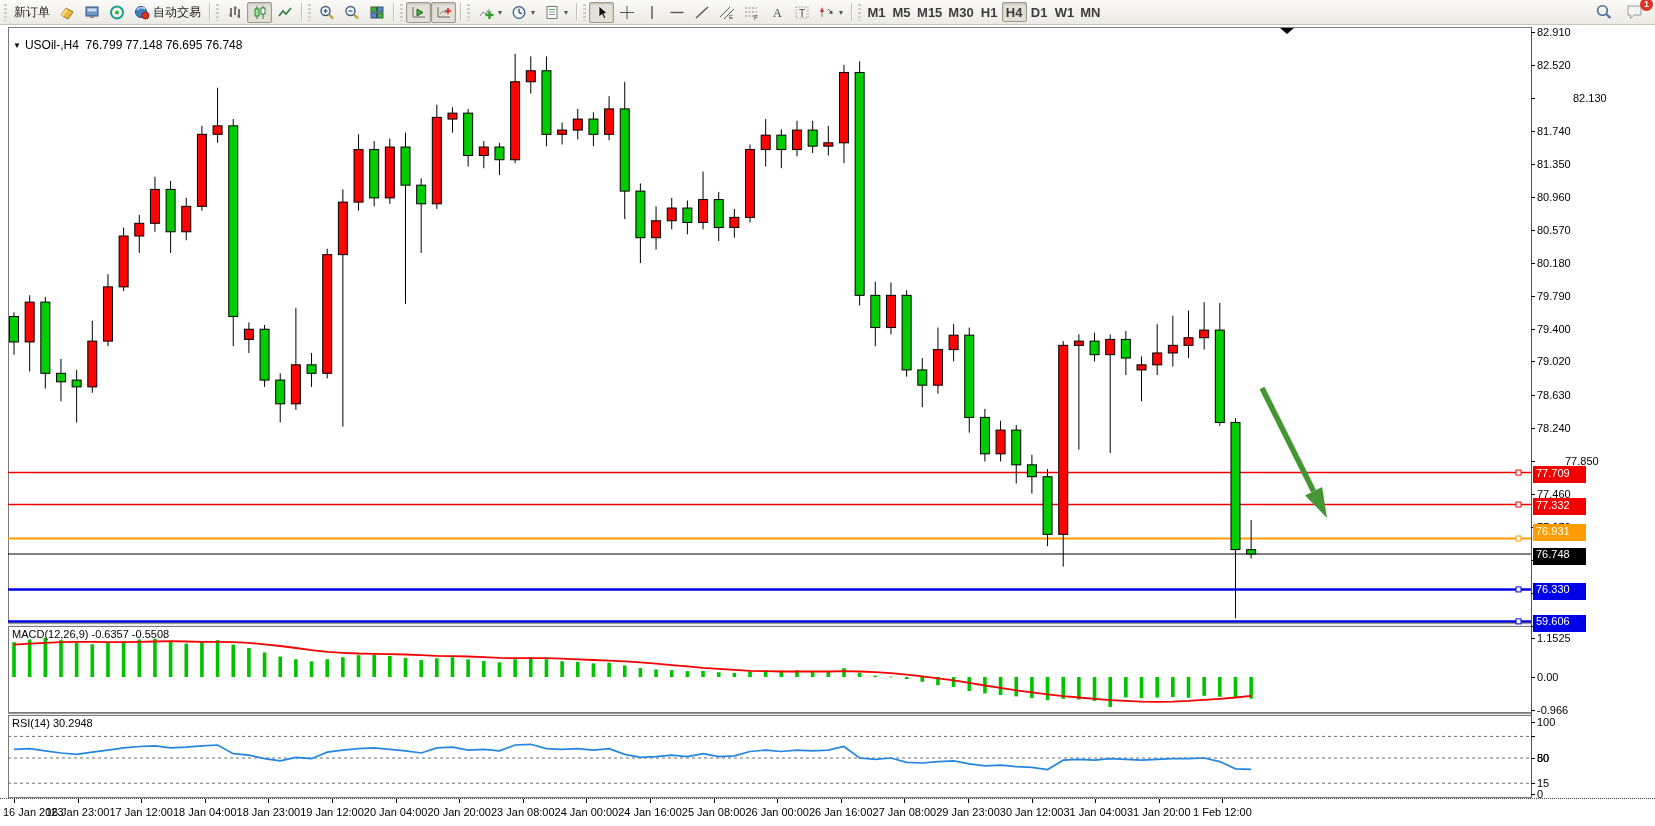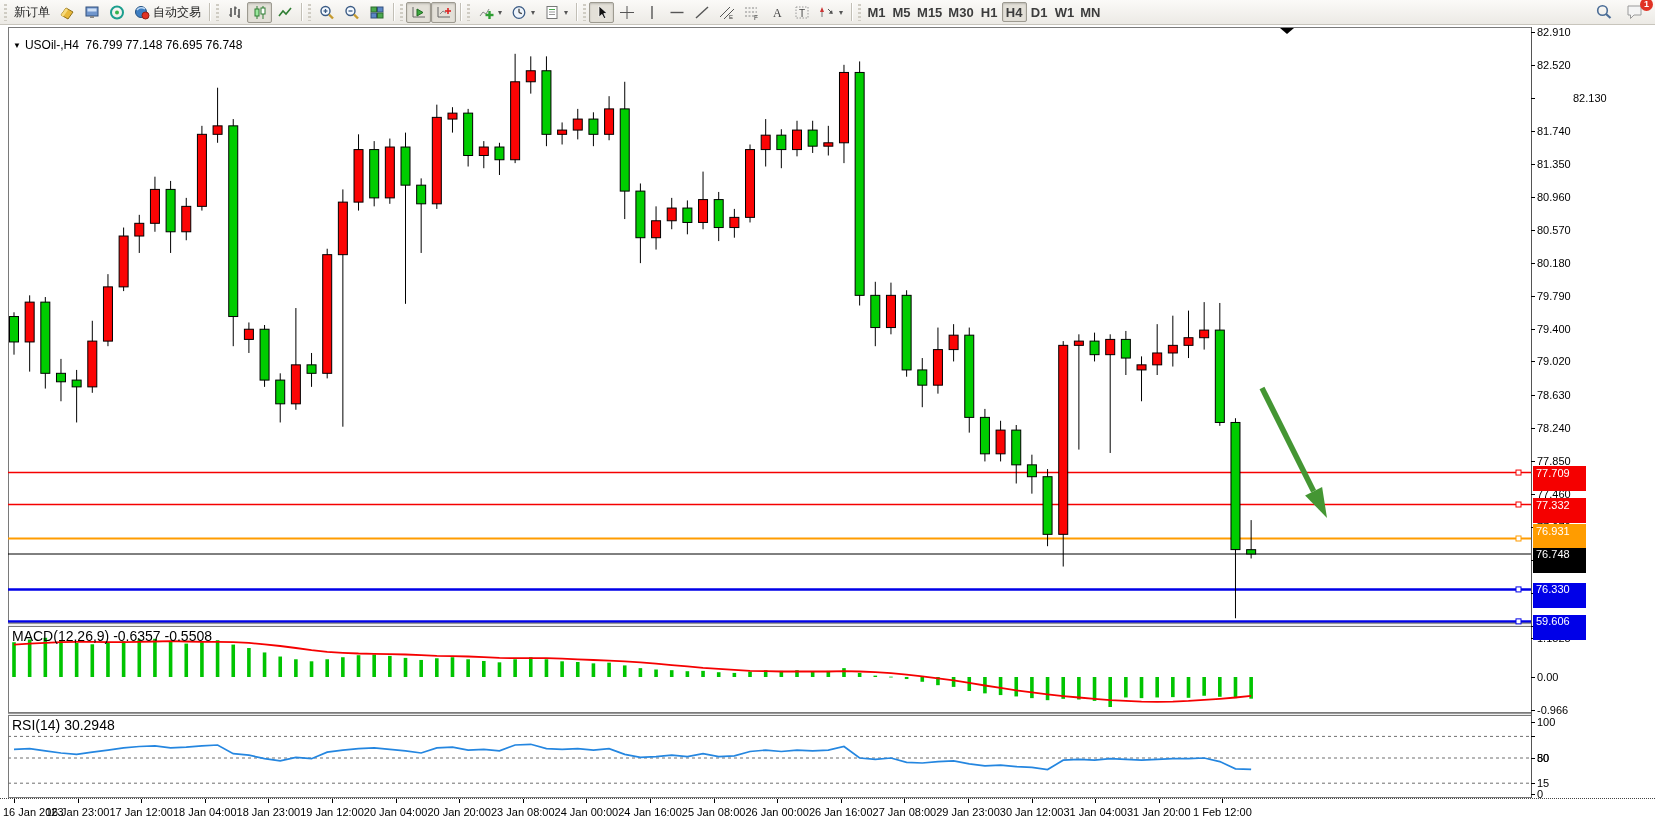--- a/index.html
+++ b/index.html
@@ -25,27 +25,27 @@
     width:13px;height:13px;font-size:9px;font-weight:bold;display:flex;align-items:center;justify-content:center;}
   .icon16{width:17px;height:16px;display:inline-flex;align-items:center;justify-content:center;font-size:12px;}
   
   #chart{position:absolute;left:0;top:25px;width:1655px;height:801px;background:#fff;}
   .panel-border{position:absolute;box-sizing:border-box;border:1px solid #7a7a7a;background:#fff;}
   .splitter{position:absolute;left:8px;width:1524px;height:3px;background:#efefef;
     border-top:1px solid #9a9a9a;border-bottom:1px solid #9a9a9a;box-sizing:content-box;}
   svg{position:absolute;overflow:visible;}
   .ovl-title{position:absolute;left:13px;top:5px;font-size:12px;color:#000;z-index:5;margin-top:8px;}
   .ovl-title .tri{font-size:8px;vertical-align:1px;margin-right:4px;}
-  .ind-label{position:absolute;left:12px;font-size:14px;color:#000;z-index:5;white-space:pre;}
+  .ind-label{position:absolute;left:12px;font-size:11px;color:#000;z-index:5;white-space:pre;}
   
   #scale-col{position:absolute;left:1531px;top:0;width:124px;height:773px;background:#fff;}
   #scale-col .axisline{position:absolute;left:0;top:2px;width:1px;height:771px;background:#555;}
   .ptick{position:absolute;left:6px;font-size:11px;color:#000;white-space:nowrap;}
   .ptick-dash{position:absolute;left:0px;width:4px;height:1px;background:#000;}
-  .plabel{position:absolute;left:2px;height:13px;padding:0 4px 12px 3px;font-size:11px;color:#fff;
+  .plabel{position:absolute;left:2px;height:13px;padding:0 4px 4px 3px;font-size:11px;color:#fff;
     display:flex;align-items:center;z-index:6;min-width:46px;}
   
   #time-axis{position:absolute;left:0;top:773px;width:1655px;height:28px;background:#fff;
     border-top:1px dotted #444;box-sizing:border-box;}
   .t-lbl{position:absolute;top:7px;font-size:11px;color:#000;white-space:nowrap;transform:translateX(-50%);}
   .t-tick{position:absolute;top:0;width:1px;height:4px;background:#000;}
 </style>
 </head>
 <body>
 
@@ -801,21 +801,21 @@
       <div class="ptick" style="top: 265.19px;">79.790</div>
       <div class="ptick-dash" style="top: 271.19px;"></div>
       <div class="ptick" style="top: 298.243px;">79.400</div>
       <div class="ptick-dash" style="top: 304.243px;"></div>
       <div class="ptick" style="top: 330.448px;">79.020</div>
       <div class="ptick-dash" style="top: 336.448px;"></div>
       <div class="ptick" style="top: 363.5px;">78.630</div>
       <div class="ptick-dash" style="top: 369.5px;"></div>
       <div class="ptick" style="top: 396.553px;">78.240</div>
       <div class="ptick-dash" style="top: 402.553px;"></div>
-      <div class="ptick" style="top: 429.606px;">77.850</div>
+      <div class="ptick" style="top: 429.606px; margin-left: 28px;">77.850</div>
       <div class="ptick-dash" style="top: 435.606px;"></div>
       <div class="ptick" style="top: 462.658px;">77.460</div>
       <div class="ptick-dash" style="top: 468.658px;"></div>
       <div class="ptick" style="top: 495.711px;">77.070</div>
       <div class="ptick-dash" style="top: 501.711px;"></div>
       <div class="ptick" style="top: 528.763px;">76.680</div>
       <div class="ptick-dash" style="top: 534.763px;"></div>
       <div class="ptick" style="top: 561.815px;">76.290</div>
       <div class="ptick-dash" style="top: 567.815px;"></div>
       <div class="ptick" style="top: 594.868px;">75.900</div>

